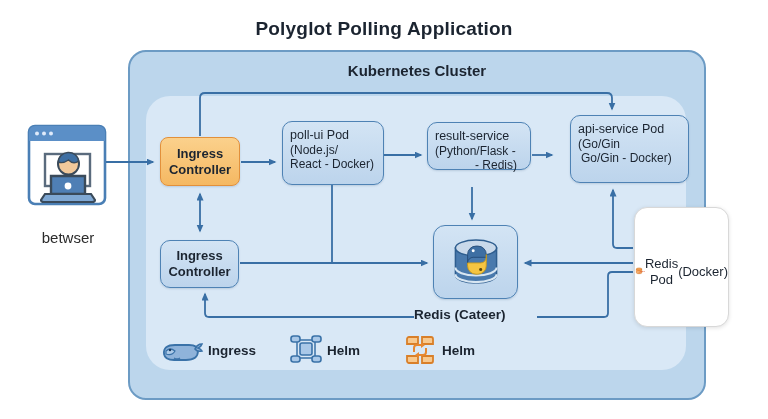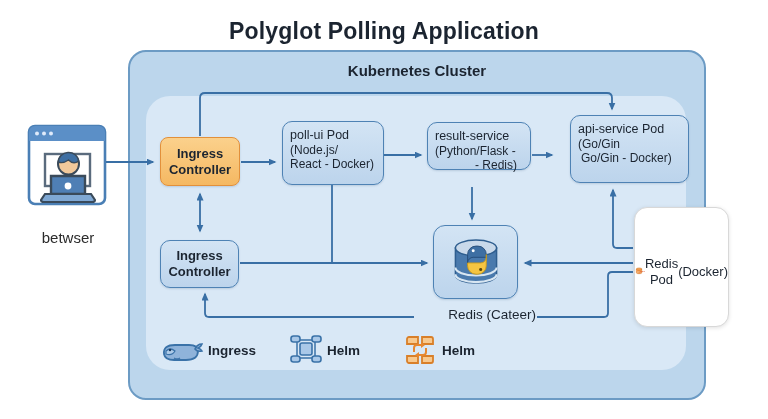--- a/index.html
+++ b/index.html
@@ -2,39 +2,39 @@
 <html><head>
 <meta charset="utf-8">
 <style>
   html,body{margin:0;padding:0;}
   body{
     width:768px;height:419px;position:relative;background:#ffffff;
     font-family:"Liberation Sans", sans-serif;color:#1b2430;overflow:hidden;
   }
   .abs{position:absolute;}
   
-  #page-title{left:0;right:0;top:18px;text-align:center;font-size:23px;font-weight:700;letter-spacing:.2px;}
+  #page-title{left:0;right:0;top:18px;text-align:center;font-size:19px;font-weight:700;letter-spacing:.2px;}
   
   #cluster{left:128px;top:50px;width:578px;height:350px;background:#bcd6ec;border:2px solid #6c9bc4;border-radius:18px;box-sizing:border-box;}
   #cluster-label{left:128px;top:62px;width:578px;text-align:center;font-size:15px;font-weight:700;}
   #panel{left:146px;top:96px;width:540px;height:274px;background:#d9e8f6;border-radius:24px;}
   
   .node{background:linear-gradient(#d3e4f4,#bcd4ec);border:1.6px solid #4e82b4;border-radius:10px;box-sizing:border-box;
         font-size:12px;line-height:1.18;padding:6px 7px;box-shadow:0 1px 2px rgba(40,70,110,.18);}
   .node .t{font-weight:400;font-size:12.5px;}
   .node.center{display:flex;flex-direction:column;align-items:center;justify-content:center;font-weight:700;font-size:13px;line-height:1.2;padding:0;}
   #node-ingress-top{left:160px;top:137px;width:80px;height:49px;background:linear-gradient(#fbd18c,#f5b862);border:1.6px solid #e2903b;border-radius:8px;}
   #node-ingress-bottom{left:160px;top:240px;width:79px;height:48px;}
   #node-poll-ui{left:282px;top:121px;width:102px;height:64px;}
   #node-result{left:427px;top:122px;width:104px;height:48px;}
   #node-api{left:570px;top:115px;width:119px;height:68px;}
   #node-result .l3{text-align:right;padding-right:6px;}
   #node-api .l3{padding-left:3px;}
   #node-redis{left:433px;top:225px;width:85px;height:74px;display:flex;align-items:center;justify-content:center;border-radius:12px;}
-  #redis-label{left:414px;top:306px;width:122px;text-align:right;font-weight:400;font-size:13.5px;background:#d9e8f6;padding:1px 0;}
+  #redis-label{left:414px;top:306px;width:122px;text-align:left;font-weight:700;font-size:13.5px;background:#d9e8f6;padding:1px 0;}
   
   #browser{left:27px;top:124px;}
   #browser-label{left:14px;top:229px;width:108px;text-align:center;font-size:15px;color:#2b2b2b;}
   
   #card-redis-pod{left:634px;top:207px;width:95px;height:120px;background:#ffffff;border:1.5px solid #d8d8d8;border-radius:13px;
                   box-shadow:0 1px 4px rgba(0,0,0,.12);display:flex;flex-direction:row;align-items:center;padding-top:8px;box-sizing:border-box;}
   #card-redis-pod .cap{font-size:13px;line-height:1.25;text-align:center;margin-top:2px;}
   
   .legend-label{font-weight:700;font-size:13.5px;}
   #legend-docker-label{left:208px;top:343px;}

